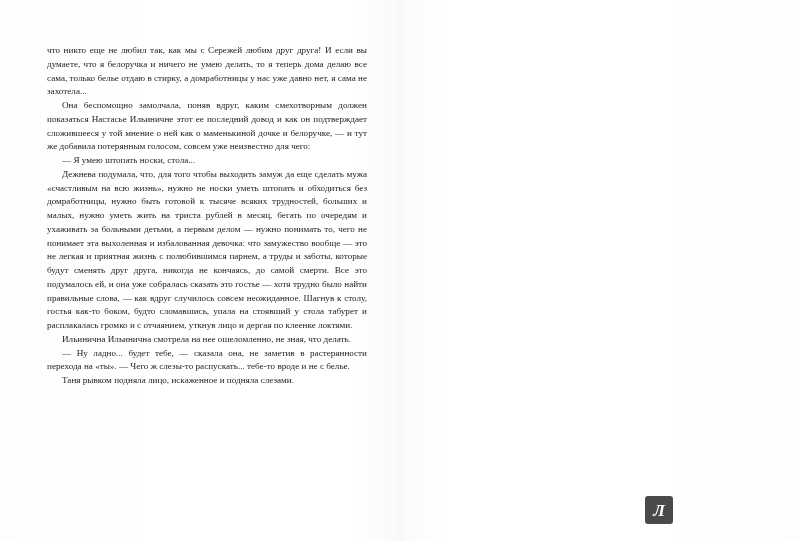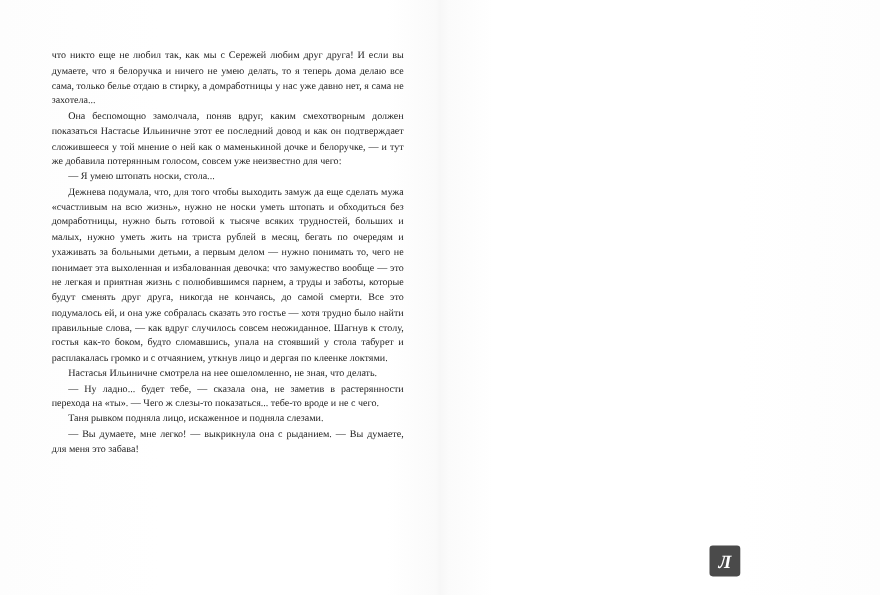--- a/index.html
+++ b/index.html
@@ -70,24 +70,23 @@
 <body>
 
 <div id="spread">
 
   <div class="page" id="page-left">
     <div class="textblock" id="left-text">
       <p class="noindent">что никто еще не любил так, как мы с Сережей любим друг друга! И если вы думаете, что я белоручка и ничего не умею делать, то я теперь дома делаю все сама, только белье отдаю в стирку, а домработницы у нас уже давно нет, я сама не захотела...</p>
       <p>Она беспомощно замолчала, поняв вдруг, каким смехотворным должен показаться Настасье Ильиничне этот ее последний довод и как он подтверждает сложившееся у той мнение о ней как о маменькиной дочке и белоручке, — и тут же добавила потерянным голосом, совсем уже неизвестно для чего:</p>
       <p>— Я умею штопать носки, стола...</p>
       <p>Дежнева подумала, что, для того чтобы выходить замуж да еще сделать мужа «счастливым на всю жизнь», нужно не носки уметь штопать и обходиться без домработницы, нужно быть готовой к тысяче всяких трудностей, больших и малых, нужно уметь жить на триста рублей в месяц, бегать по очередям и ухаживать за больными детьми, а первым делом — нужно понимать то, чего не понимает эта выхоленная и избалованная девочка: что замужество вообще — это не легкая и приятная жизнь с полюбившимся парнем, а труды и заботы, которые будут сменять друг друга, никогда не кончаясь, до самой смерти. Все это подумалось ей, и она уже собралась сказать это гостье — хотя трудно было найти правильные слова, — как вдруг случилось совсем неожиданное. Шагнув к столу, гостья как-то боком, будто сломавшись, упала на стоявший у стола табурет и расплакалась громко и с отчаянием, уткнув лицо и дергая по клеенке локтями.</p>
-      <p>Настасья Ильиничне смотрела на нее ошеломленно, не зная, что делать.</p>
-      <p>— Ну ладно... будет тебе, — сказала она, не заметив в растерянности перехода на «ты». — Чего ж слезы-то показаться... тебе-то вроде и не с чего.</p>
+      <p>Ильинична Ильинична смотрела на нее ошеломленно, не зная, что делать.</p>
+      <p>— Ну ладно... будет тебе, — сказала она, не заметив в растерянности перехода на «ты». — Чего ж слезы-то распускать... тебе-то вроде и не с белье.</p>
       <p>Таня рывком подняла лицо, искаженное и подняла слезами.</p>
-      <p>— Вы думаете, мне легко! — выкрикнула она с рыданием. — Вы думаете, для меня это забава!</p>
     </div>
   </div>
 
   <div class="page" id="page-right">
 
     
 
     
 
     

